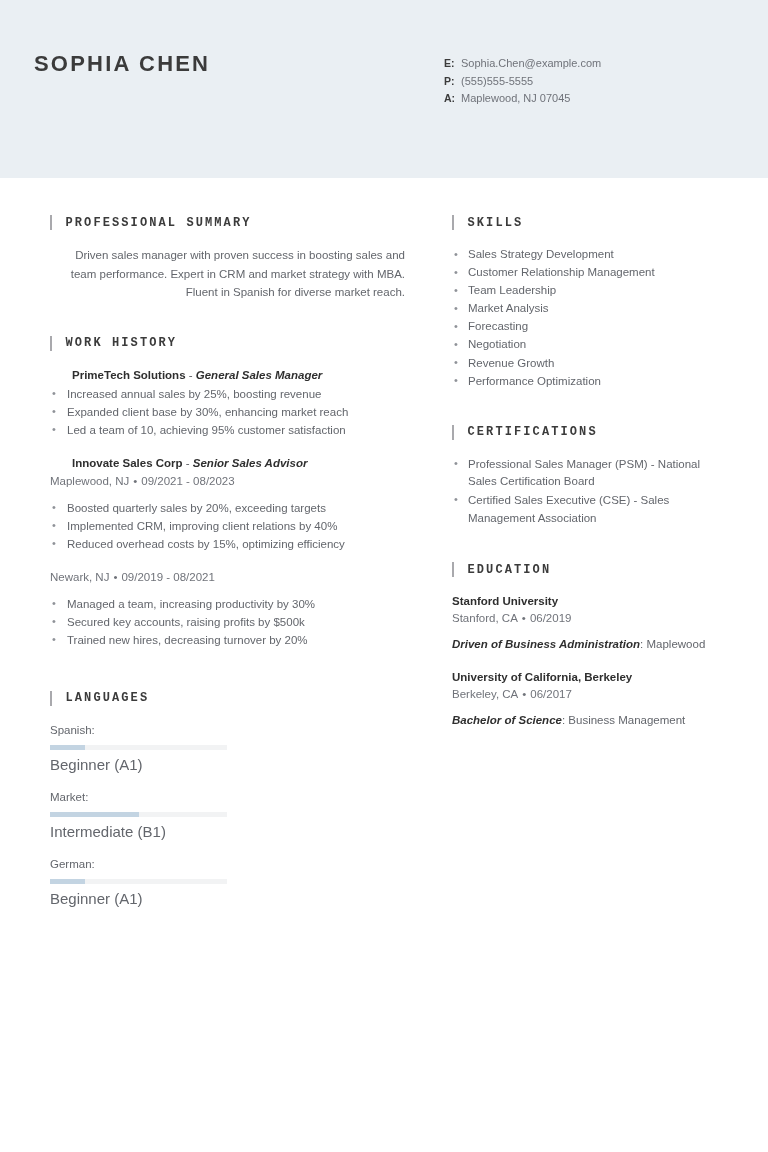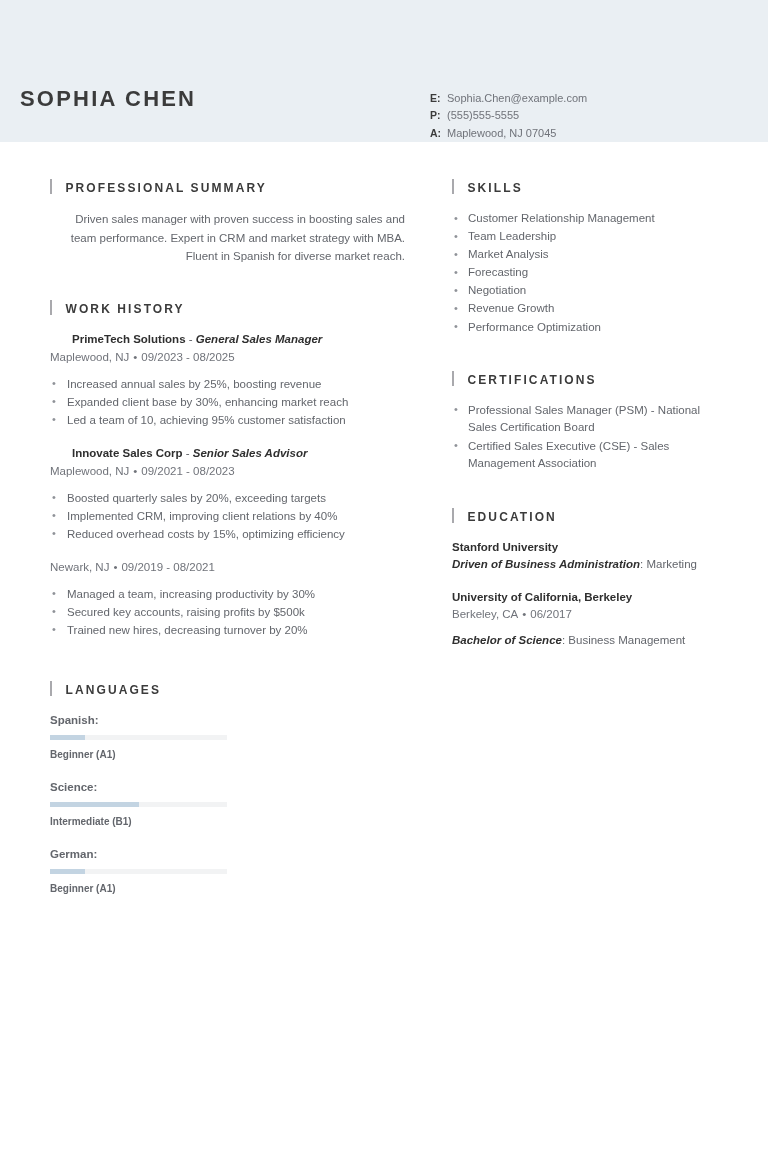--- a/index.html
+++ b/index.html
@@ -16,24 +16,24 @@
     position: relative;
     width: 768px;
     height: 1152px;
     background: #ffffff;
     overflow: hidden;
   }
 
   
   .header {
     background: #eaeff3;
-    height: 142px;
-    padding: 0 20px;
-    display: flex;
-    align-items: flex-end;
+    height: 178px;
+    padding: 0 34px;
+    display: flex;
+    align-items: flex-start;
   }
 
   .header-inner {
     display: flex;
     width: 100%;
     align-items: flex-start;
     padding-top: 52px;
   }
 
   .name {
@@ -89,22 +89,23 @@
     flex: none;
     padding-top: 37px;
     padding-left: 20px;
   }
 
   
   .section { margin-bottom: 0; }
 
   .section-head {
     display: flex;
-    align-items: flex-end;
+    align-items: center;
     margin-bottom: 16px;
+    font-family: Liberation Mono, monospace;
   }
 
   .accent-bar {
     width: 1.5px;
     height: 15px;
     background: #a9a9ad;
     margin-right: 14px;
     flex: none;
   }
 
@@ -164,21 +165,20 @@
     top: -0.5px;
     color: #8f9298;
     font-size: 11px;
   }
 
   
   .lang-grid {
     display: flex;
     flex-wrap: wrap;
     width: 385px;
-    font-weight: bold;
   }
 
   .lang-item {
     width: 195px;
     margin-bottom: 16px;
   }
 
   .lang-name {
     font-size: 11.5px;
     color: #63666c;
@@ -192,21 +192,21 @@
     background: #f2f3f4;
     margin-bottom: 6px;
   }
 
   .lang-fill {
     height: 5px;
     background: #c3d4e2;
   }
 
   .lang-level {
-    font-size: 10px;
+    font-size: 15px;
     color: #63666c;
     line-height: 17px;
   }
 
   
   .plain-bullets { list-style: none; }
 
   .plain-bullets li {
     position: relative;
     padding-left: 16px;
@@ -305,23 +305,20 @@
       <div class="section">
         <div class="section-head">
           <span class="accent-bar"></span>
           <span class="section-title">WORK HISTORY</span>
         </div>
 
         <div class="job">
           <div class="job-title-line">
             <span class="job-company">PrimeTech Solutions</span><span class="job-sep"> - </span><span class="job-role">General Sales Manager</span>
           </div>
-          <div class="job-meta">
-            <span>Maplewood, NJ</span><span class="dot">•</span><span>09/2023 - 08/2025</span>
-          </div>
           <ul class="bullets">
             <li>Increased annual sales by 25%, boosting revenue</li>
             <li>Expanded client base by 30%, enhancing market reach</li>
             <li>Led a team of 10, achieving 95% customer satisfaction</li>
           </ul>
         </div>
 
         <div class="job">
           <div class="job-title-line">
             <span class="job-company">Innovate Sales Corp</span><span class="job-sep"> - </span><span class="job-role">Senior Sales Advisor</span>
@@ -360,21 +357,21 @@
 
           <div class="lang-item">
             <div class="lang-name">Spanish:</div>
             <div class="lang-track">
               <div class="lang-fill" id="lang-fill-0" style="width: 20%;"></div>
             </div>
             <div class="lang-level">Beginner (A1)</div>
           </div>
 
           <div class="lang-item">
-            <div class="lang-name">Science:</div>
+            <div class="lang-name">Market:</div>
             <div class="lang-track">
               <div class="lang-fill" id="lang-fill-1" style="width: 50%;"></div>
             </div>
             <div class="lang-level">Intermediate (B1)</div>
           </div>
 
           <div class="lang-item">
             <div class="lang-name">German:</div>
             <div class="lang-track">
               <div class="lang-fill" id="lang-fill-2" style="width: 20%;"></div>
@@ -388,20 +385,21 @@
     </div>
 
     <div class="col-right">
 
       <div class="section">
         <div class="section-head">
           <span class="accent-bar"></span>
           <span class="section-title">SKILLS</span>
         </div>
         <ul class="plain-bullets">
+          <li>Sales Strategy Development</li>
           <li>Customer Relationship Management</li>
           <li>Team Leadership</li>
           <li>Market Analysis</li>
           <li>Forecasting</li>
           <li>Negotiation</li>
           <li>Revenue Growth</li>
           <li>Performance Optimization</li>
         </ul>
       </div>
 
@@ -421,22 +419,25 @@
       <div class="gap-lg"></div>
 
       <div class="section">
         <div class="section-head">
           <span class="accent-bar"></span>
           <span class="section-title">EDUCATION</span>
         </div>
 
         <div class="edu">
           <div class="edu-school">Stanford University</div>
+          <div class="edu-meta">
+            <span>Stanford, CA</span><span class="dot">•</span><span>06/2019</span>
+          </div>
           <div class="edu-degree-line">
-            <span class="edu-degree">Driven of Business Administration</span><span>: Marketing</span>
+            <span class="edu-degree">Driven of Business Administration</span><span>: Maplewood</span>
           </div>
         </div>
 
         <div class="edu">
           <div class="edu-school">University of California, Berkeley</div>
           <div class="edu-meta">
             <span>Berkeley, CA</span><span class="dot">•</span><span>06/2017</span>
           </div>
           <div class="edu-degree-line">
             <span class="edu-degree">Bachelor of Science</span><span>: Business Management</span>

